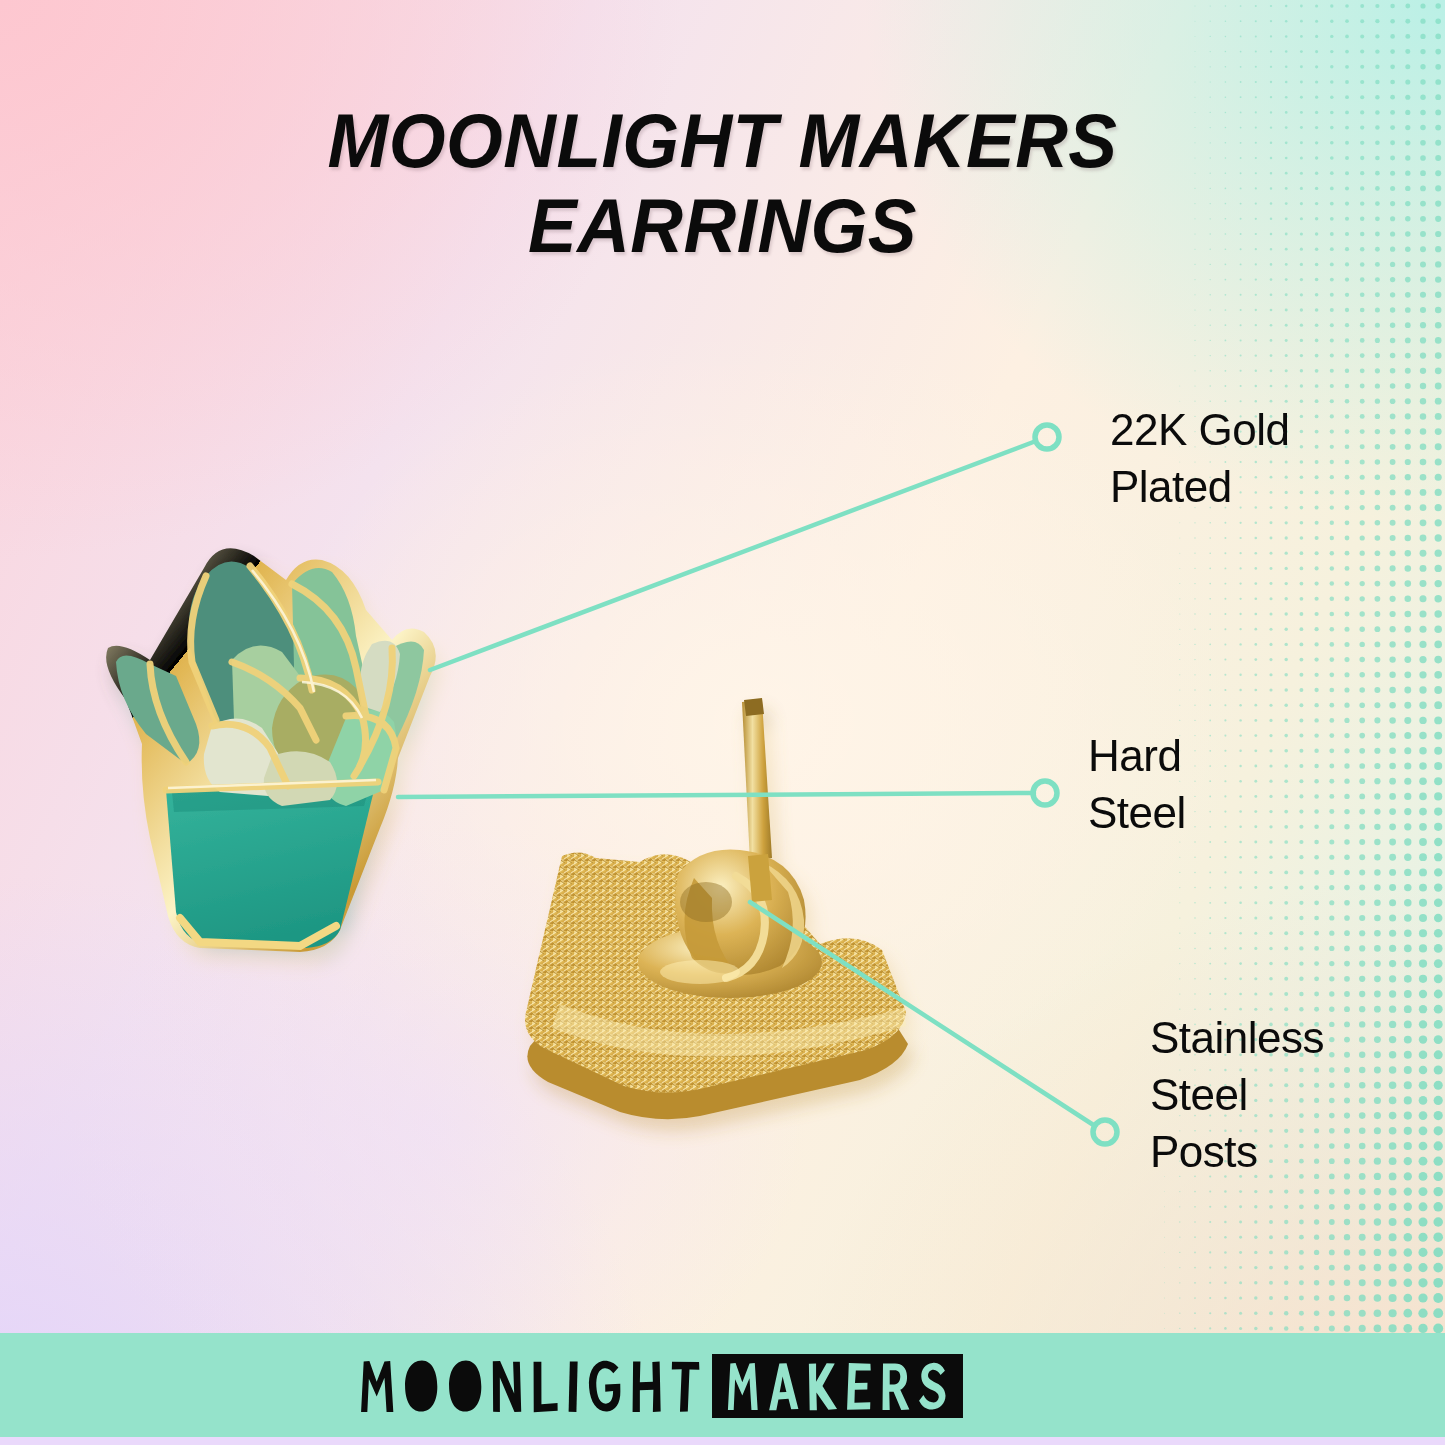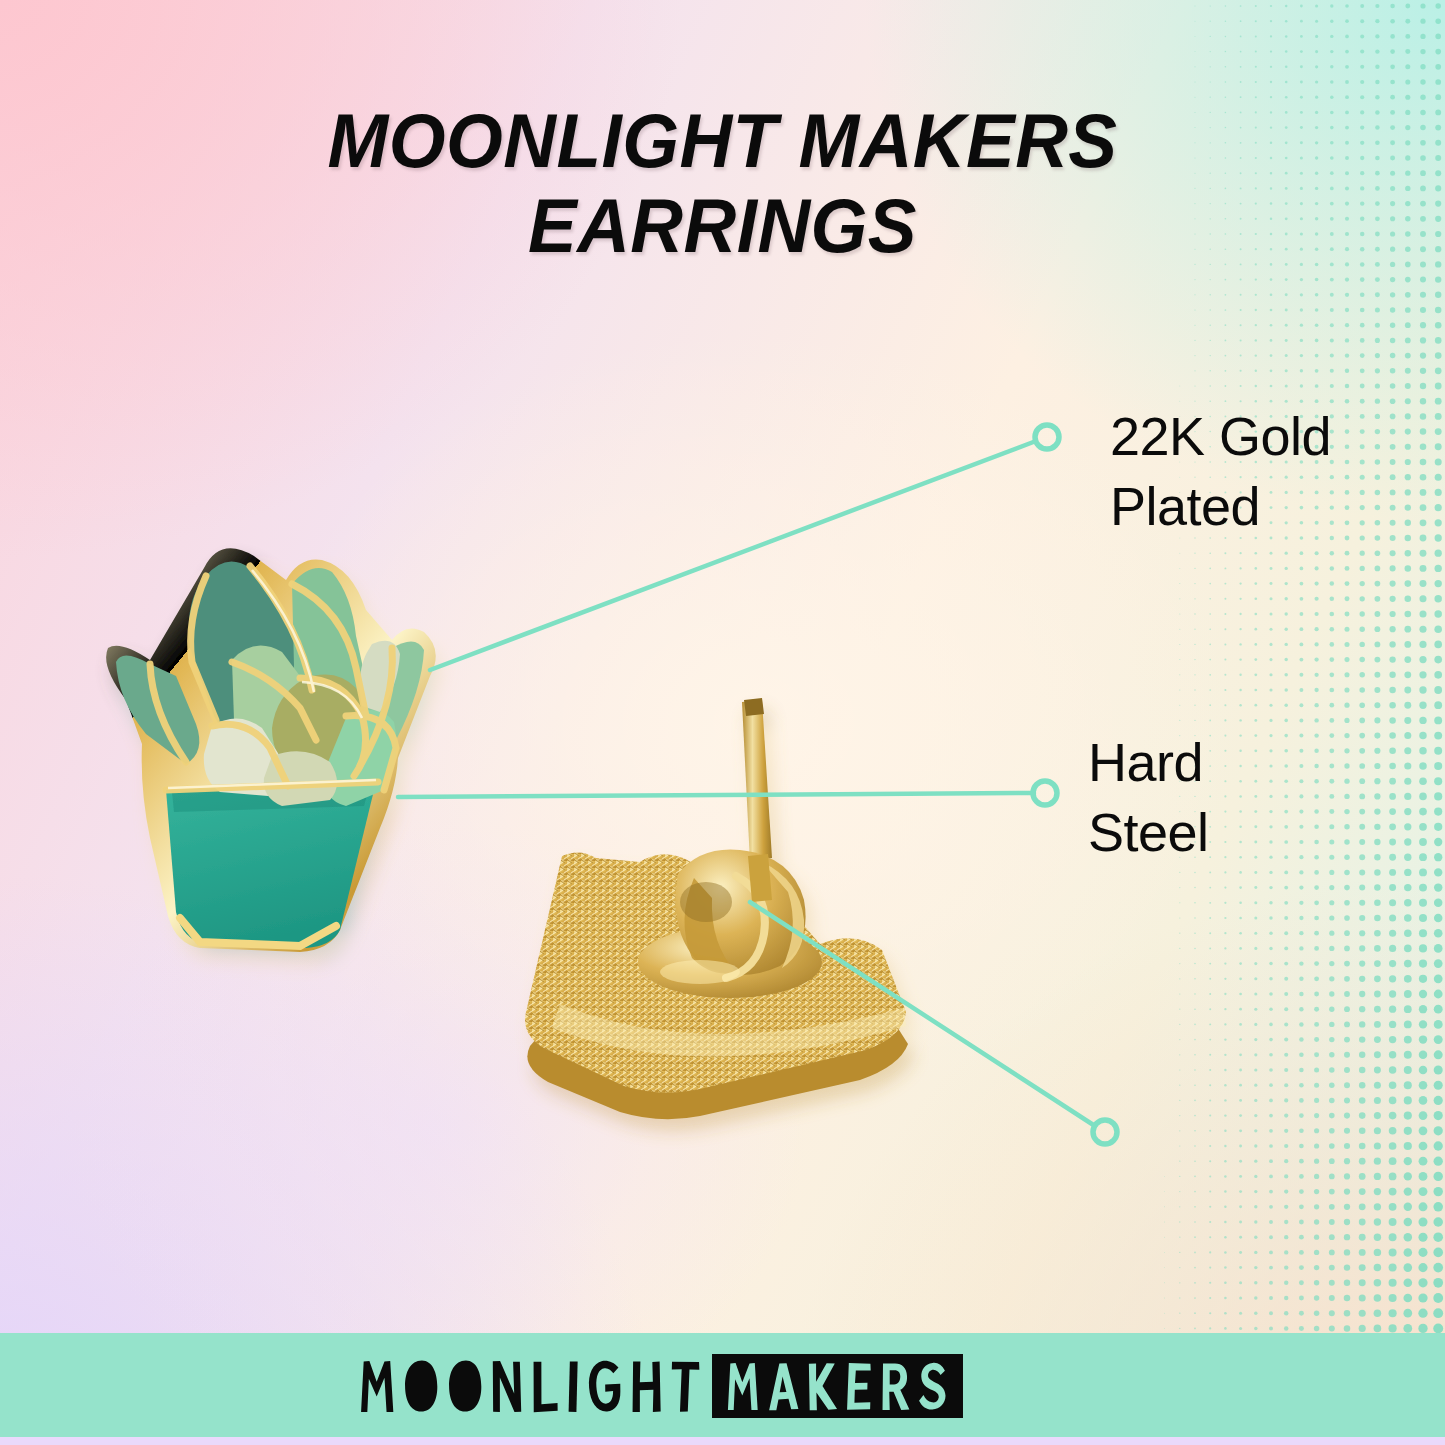--- a/index.html
+++ b/index.html
@@ -65,21 +65,21 @@
     text-shadow: 2px 3px 3px rgba(120,90,100,0.22);
     transform: scaleX(0.96);
   }
   .title-line { display: block; }
 
   
   .callout-label {
     position: absolute;
     font-family: "Liberation Sans", sans-serif;
     font-weight: 400;
-    font-size: 54px;
+    font-size: 44px;
     line-height: 1.29;
     color: #0b0b0b;
     letter-spacing: -0.5px;
     white-space: pre-line;
   }
   #label-gold   { left: 1110px; top: 402px; }
   #label-enamel { left: 1088px; top: 728px; }
   #label-posts  { left: 1150px; top: 1010px; }
 
   
@@ -1864,20 +1864,23 @@
       <circle cx="1105" cy="1132" r="12"></circle>
     </g>
   </svg>
 
   <div class="callout-label" id="label-gold">22K Gold
 Plated</div>
 
   <div class="callout-label" id="label-enamel">Hard
 Steel</div>
 
+  <div class="callout-label" id="label-posts">Stainless
+Steel
+Posts</div>
 
   <div class="footer-band"></div>
   <div class="footer-strip"></div>
 
   <div class="logo">
     <svg width="800" height="76" viewBox="0 0 800 76">
       <g id="logo-word-1-group" fill="#0b0b0b">
           <path fill="#0b0b0b" transform="translate(36.0,12) scale(5.2000) rotate(0,3,5)" d="M0.4,10 L1.6,10 L1.9,3.6 L3.4,7.0 L4.9,3.4 L5.3,10 L6.6,10 L6.0,0.2 L4.9,0.3 L3.4,4.2 L2.0,0.2 L0.9,0.3 Z"></path>
           <path fill="#0b0b0b" transform="translate(80.0,12) scale(5.2000) rotate(1.6,3,5)" d="M3.5,0.1 C1.3,0.2 0.3,2.4 0.4,5.1 C0.5,7.9 1.6,9.9 3.6,9.9 C5.6,9.9 6.7,7.8 6.6,5.0 C6.5,2.3 5.5,0.1 3.5,0.1 Z"></path>
           <path fill="#0b0b0b" transform="translate(124.0,12) scale(5.2000) rotate(1.6,3,5)" d="M3.5,0.1 C1.3,0.2 0.3,2.4 0.4,5.1 C0.5,7.9 1.6,9.9 3.6,9.9 C5.6,9.9 6.7,7.8 6.6,5.0 C6.5,2.3 5.5,0.1 3.5,0.1 Z"></path>

